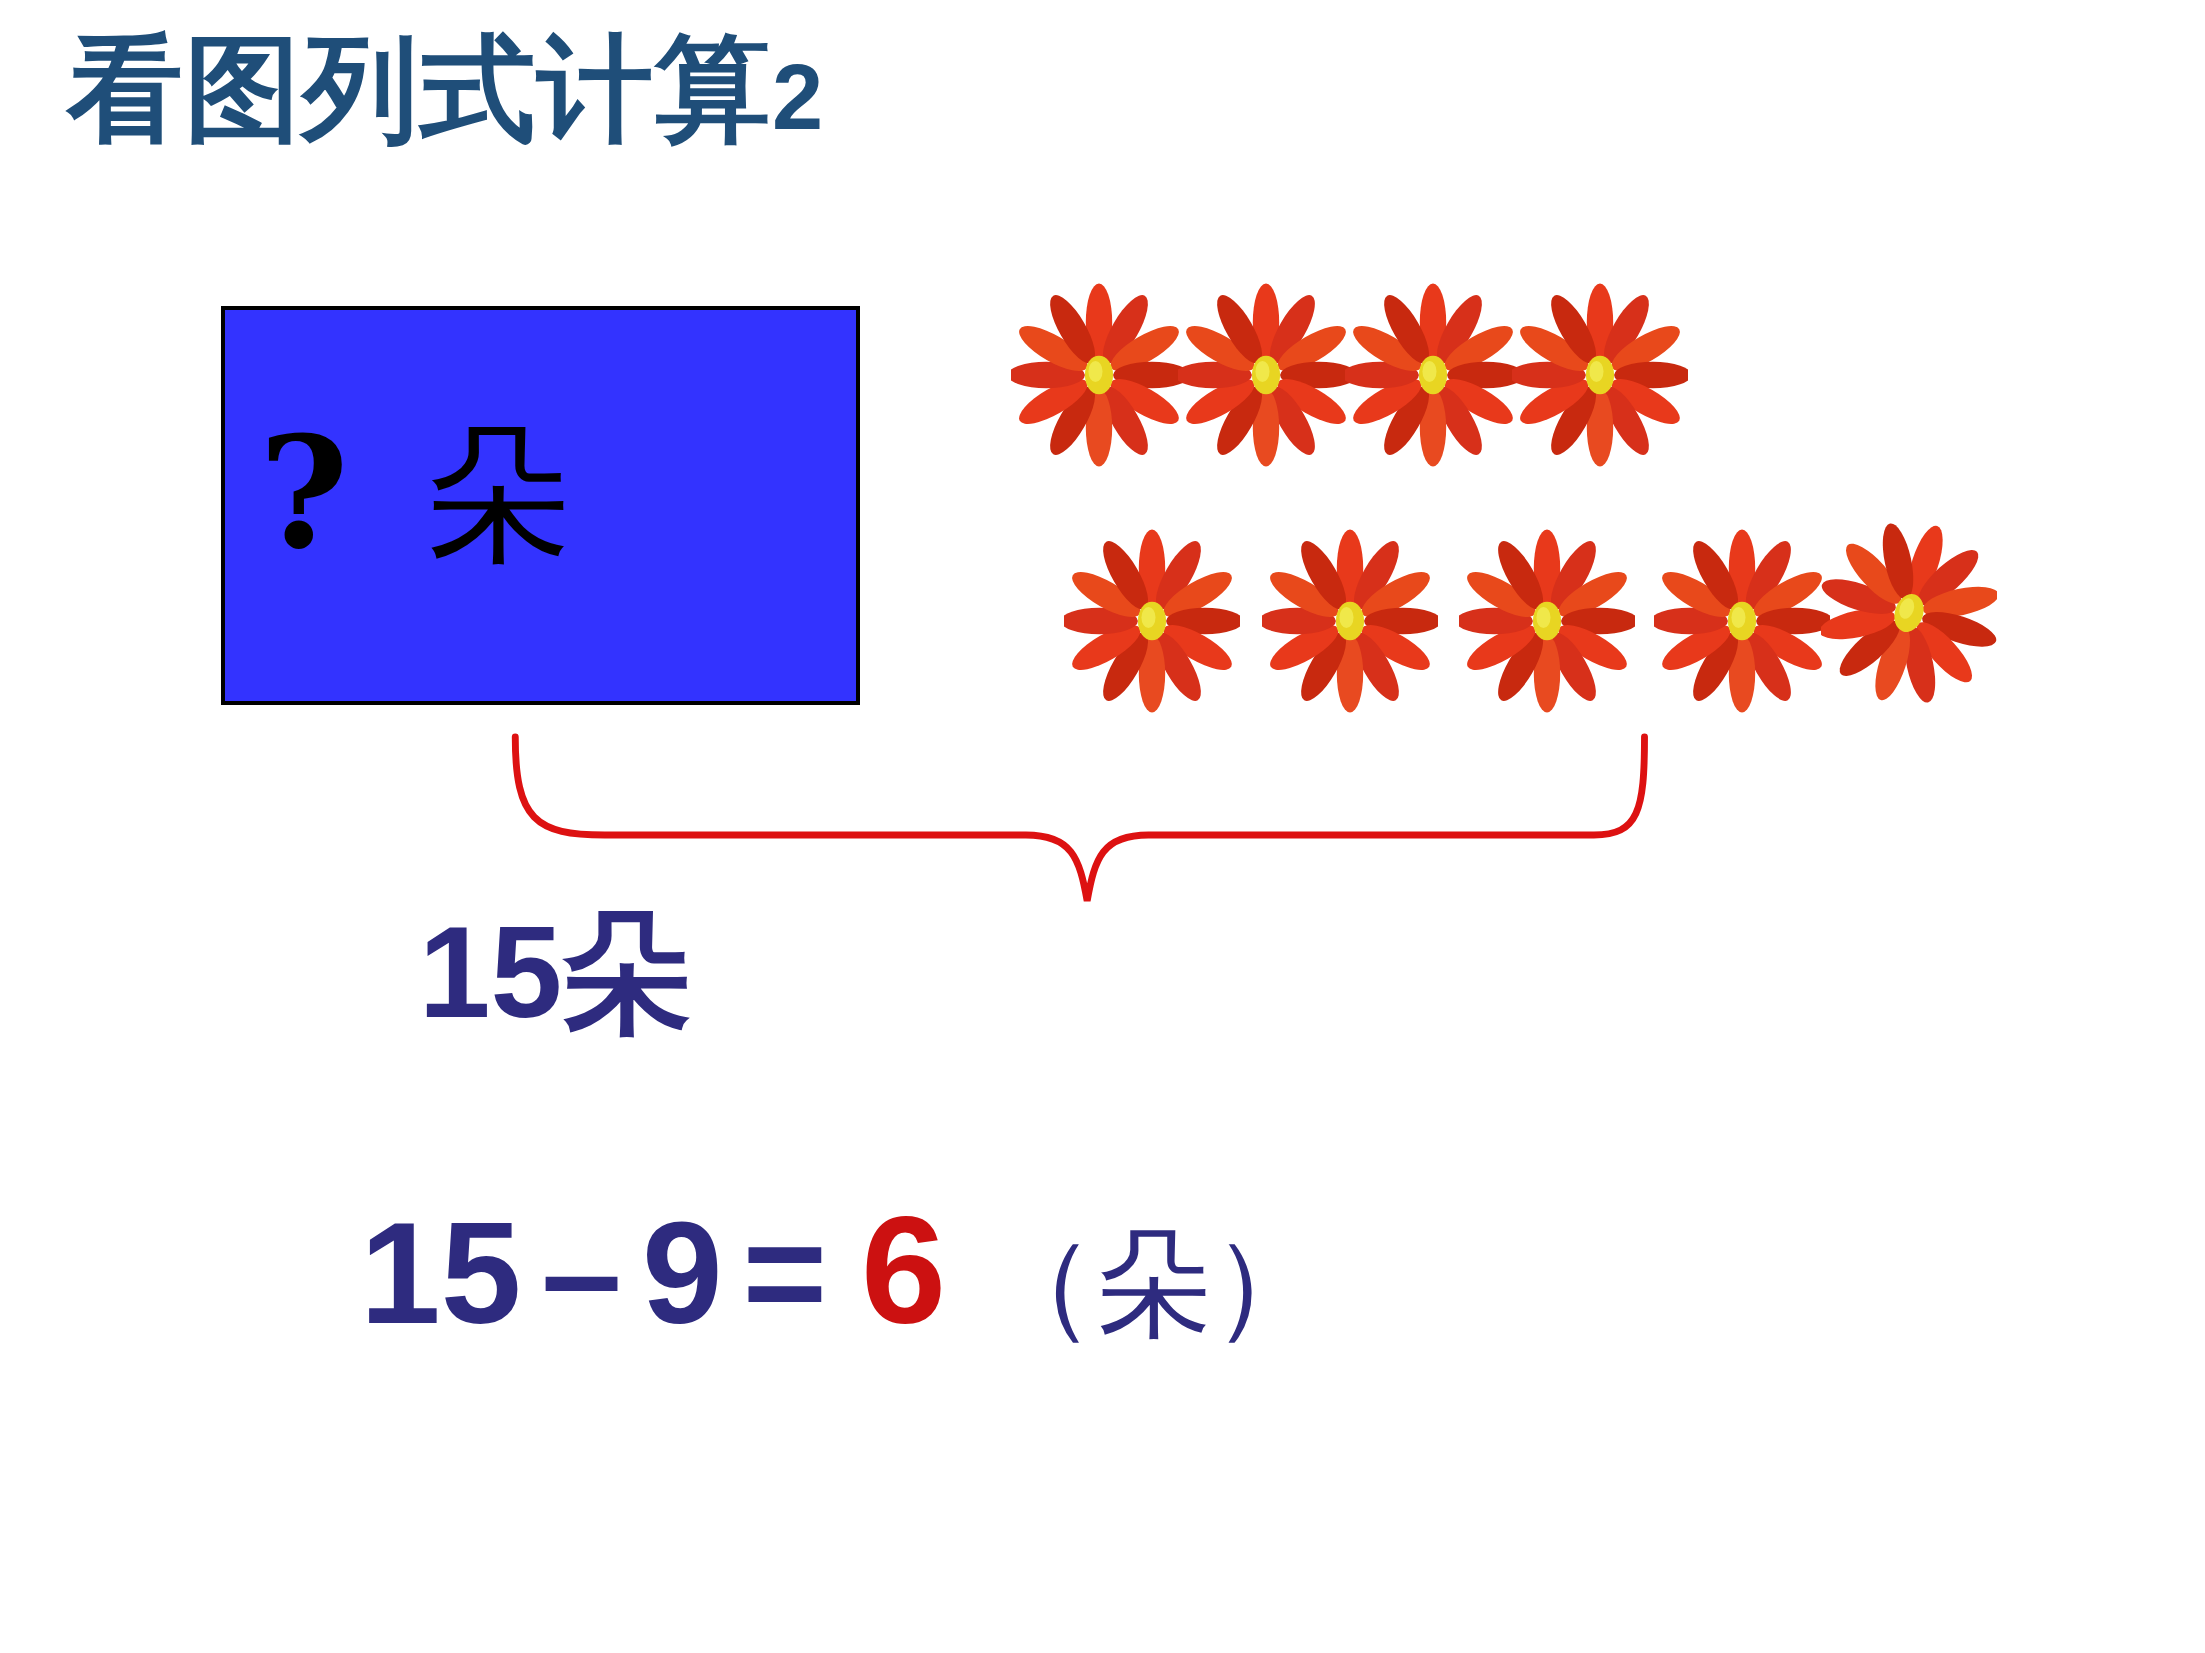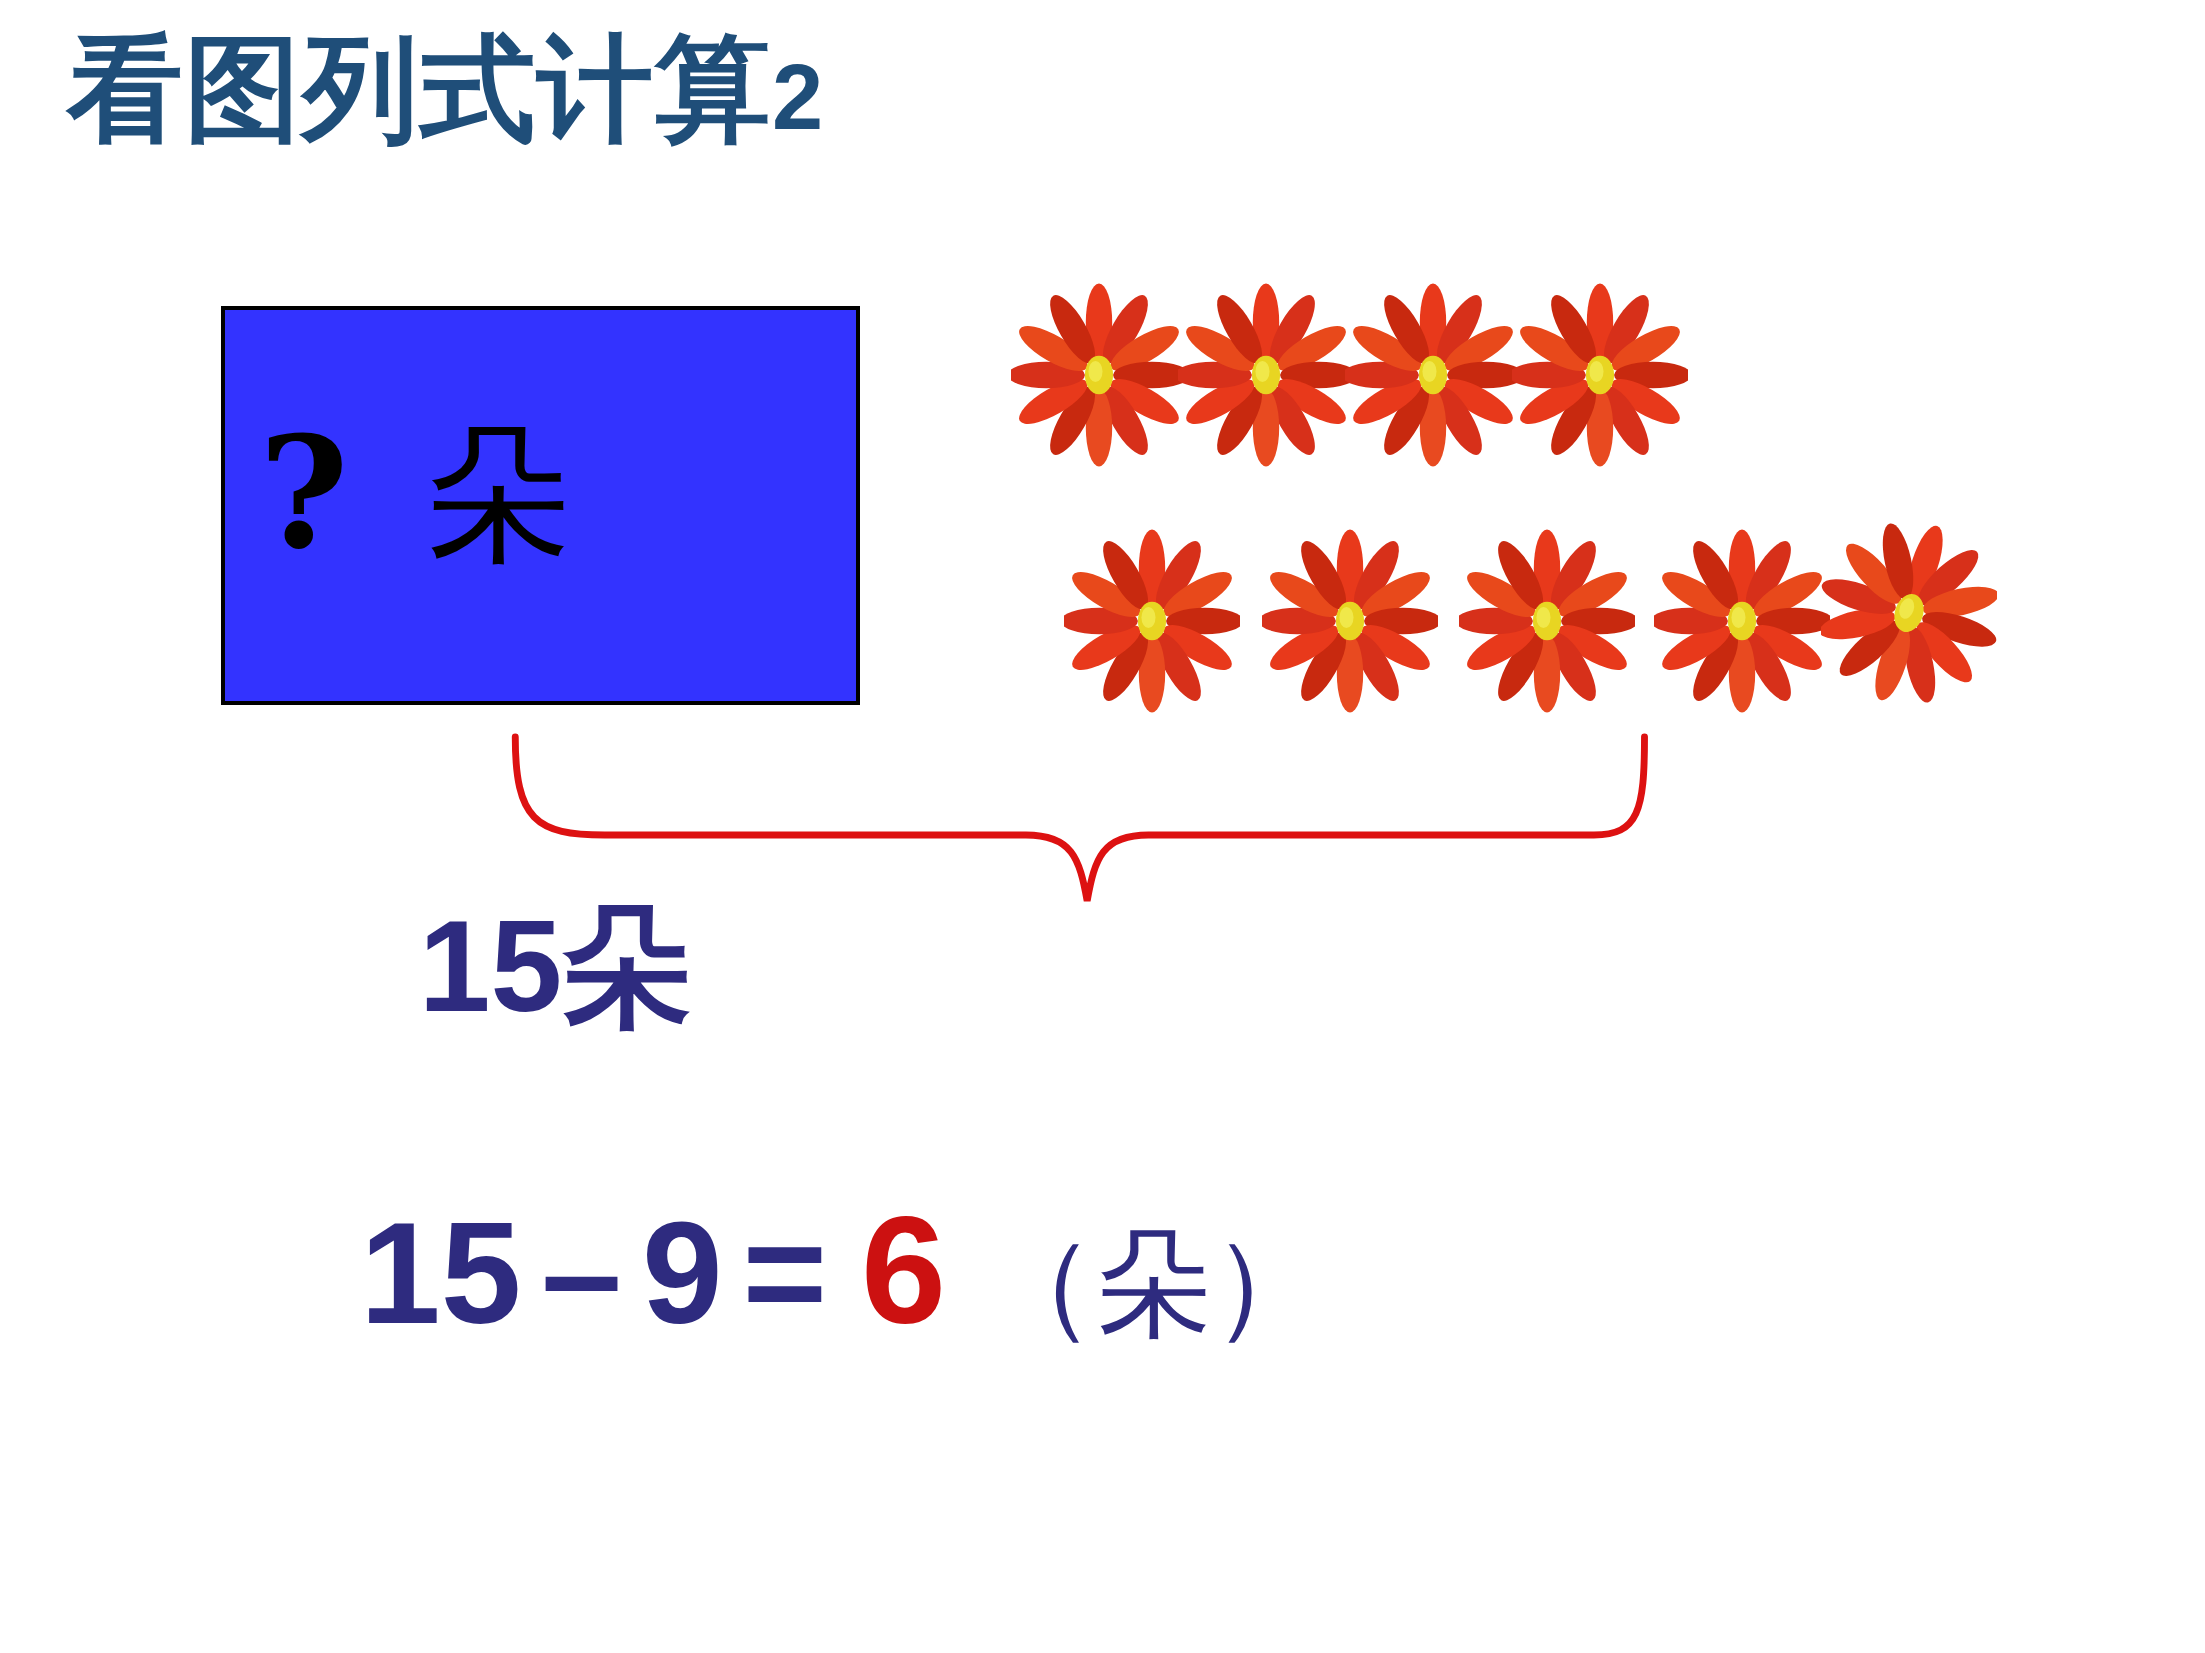--- a/index.html
+++ b/index.html
@@ -116,20 +116,21 @@
     color: #2E2B7F;
     white-space: nowrap;
   }
   #total-label .tl-inner {
     display: inline-block;
     margin-left: -1095px;
     font-family: "DejaVu Sans", "Liberation Sans", sans-serif;
     font-weight: 700;
     font-size: 129px;
     line-height: 1.12;
+    margin-top: 6px;
   }
   #total-label .tl-num {
     font-family: "Liberation Sans", "DejaVu Sans", sans-serif;
     font-weight: 700;
   }
 
   
   #equation {
     position: absolute;
     left: 360px;

